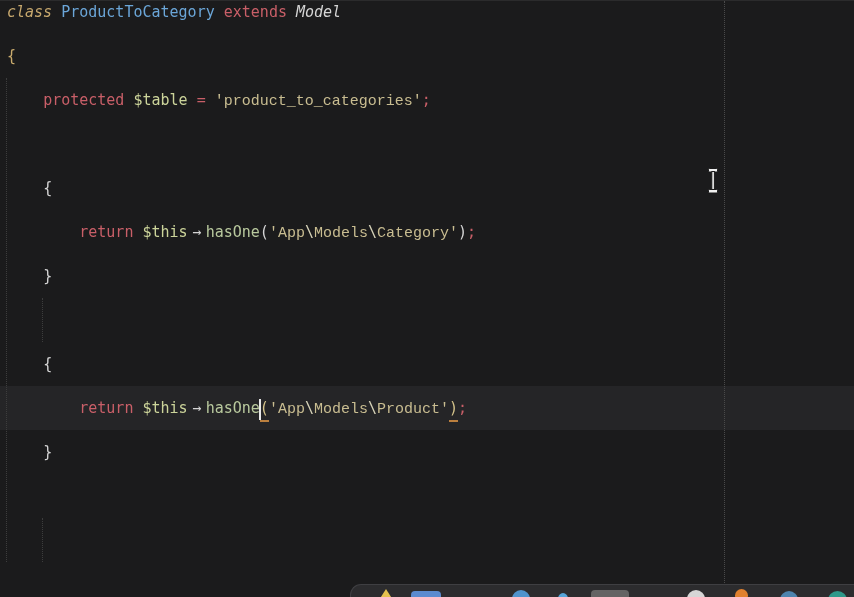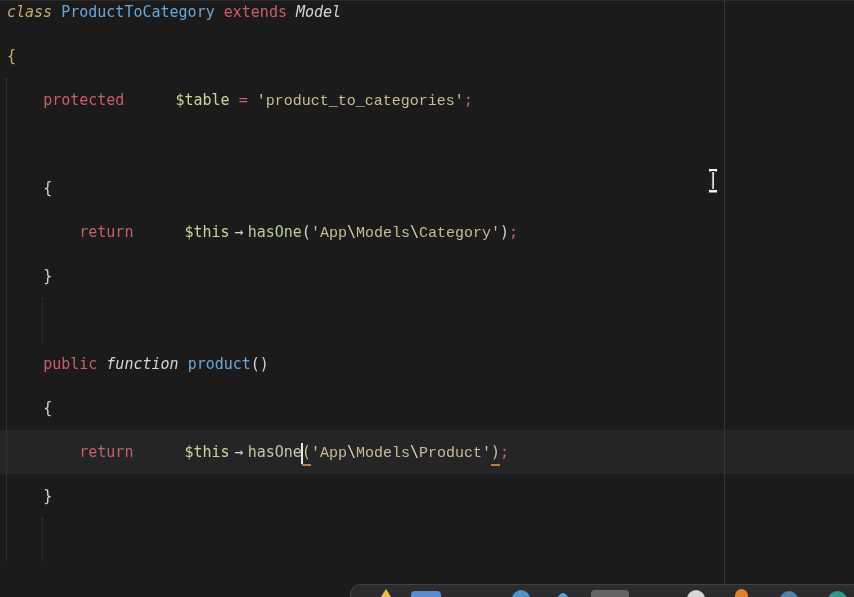--- a/index.html
+++ b/index.html
@@ -19,21 +19,21 @@
   }
   .line{
     height:44px;white-space:pre;padding-left:7px;position:relative;
   }
   .line.current{background:var(--lineHl);}
   .tok{display:inline;}
   .t-kw {color:var(--red);}
   .t-kwi{color:var(--tan);font-style:italic;}
   .t-it {color:var(--whiteIt);font-style:italic;}
   .t-id {color:var(--blue);}
-  .t-var{color:var(--green);margin-left:42px;}
+  .t-var{color:var(--green);}
   .t-fn {color:var(--method);}
   .t-str{color:var(--str);font-family:Liberation Mono, monospace;}
   .t-esc{color:var(--esc);}
   .t-pn {color:var(--white);}
   .t-bg {color:var(--goldBrace);}
   .t-ws {color:var(--white);}
   .t-ar {color:var(--white);display:inline-block;width:2ch;text-align:center;}
   .t-bm {color:var(--matchParen);border-bottom:2px solid var(--matchUnderline);padding-bottom:3px;}
   .caret{
     display:inline-block;width:2px;height:21px;margin:0 -1px;
@@ -65,21 +65,20 @@
 <div class="editor">
   <div class="code">
       <div class="line"><span class="tok t-kwi">class</span><span class="tok t-ws"> </span><span class="tok t-id">ProductToCategory</span><span class="tok t-ws"> </span><span class="tok t-kw">extends</span><span class="tok t-ws"> </span><span class="tok t-it">Model</span></div>
       <div class="line"><span class="tok t-bg">{</span></div>
       <div class="line"><span class="tok t-ws">    </span><span class="tok t-kw">protected</span><span class="tok t-ws"> </span><span class="tok t-var">$table</span><span class="tok t-ws"> </span><span class="tok t-kw">=</span><span class="tok t-ws"> </span><span class="tok t-str">'product_to_categories'</span><span class="tok t-kw">;</span></div>
       <div class="line"></div>
       <div class="line"><span class="tok t-ws">    </span><span class="tok t-pn">{</span></div>
       <div class="line"><span class="tok t-ws">        </span><span class="tok t-kw">return</span><span class="tok t-ws"> </span><span class="tok t-var">$this</span><span class="tok t-ar">→</span><span class="tok t-fn">hasOne</span><span class="tok t-pn">(</span><span class="tok t-str">'App</span><span class="tok t-esc">\</span><span class="tok t-str">Models</span><span class="tok t-esc">\</span><span class="tok t-str">Category'</span><span class="tok t-pn">)</span><span class="tok t-kw">;</span></div>
       <div class="line"><span class="tok t-ws">    </span><span class="tok t-pn">}</span></div>
       <div class="line"></div>
-      <div class="line"><span class="tok t-ws">    </span><span class="tok t-kw">public</span><span class="tok t-ws"> </span><span class="tok t-it">function</span><span class="tok t-ws"> </span><span class="tok t-id">product</span><span class="tok t-pn">()</span></div>
       <div class="line"><span class="tok t-ws">    </span><span class="tok t-pn">{</span></div>
       <div class="line current"><span class="tok t-ws">        </span><span class="tok t-kw">return</span><span class="tok t-ws"> </span><span class="tok t-var">$this</span><span class="tok t-ar">→</span><span class="tok t-fn">hasOne</span><span class="caret"></span><span class="tok t-bm">(</span><span class="tok t-str">'App</span><span class="tok t-esc">\</span><span class="tok t-str">Models</span><span class="tok t-esc">\</span><span class="tok t-str">Product'</span><span class="tok t-bm">)</span><span class="tok t-kw">;</span></div>
       <div class="line"><span class="tok t-ws">    </span><span class="tok t-pn">}</span></div>
     </div>
 
   <div class="guide" style="left:6px;top:77px;height:484px;"></div>
   <div class="guide" style="left:42px;top:297px;height:44px;"></div>
   <div class="guide" style="left:42px;top:517px;height:44px;"></div>
   <div class="ruler"></div>
 </div>

